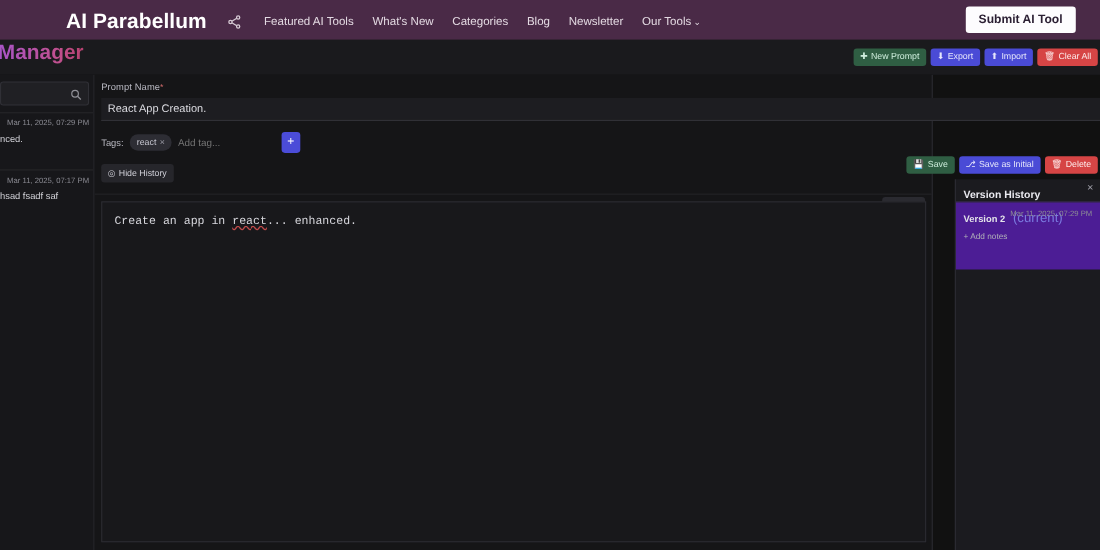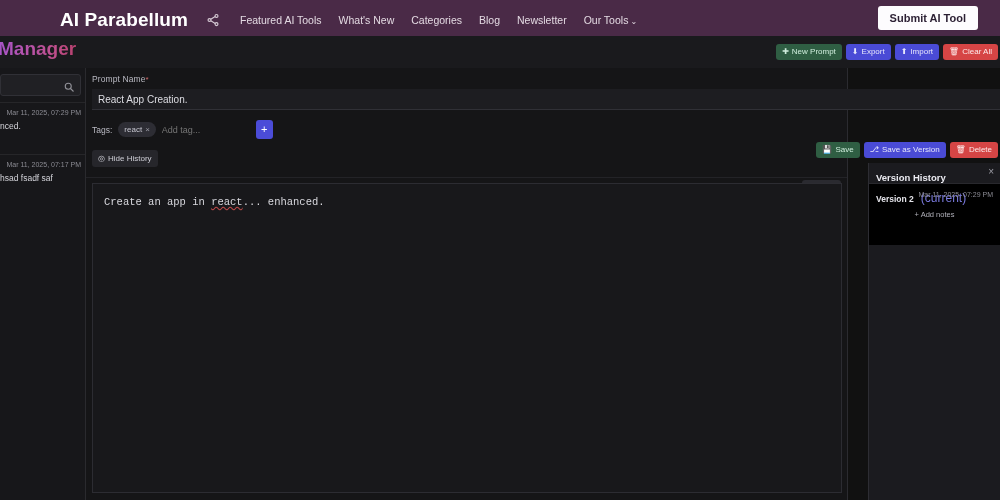--- a/index.html
+++ b/index.html
@@ -223,21 +223,21 @@
   .vp-title { font-size: 9.5px; font-weight: bold; color: #eaeaf0; }
   .vp-close {
     position: absolute; right: 6px; top: 4px;
     font-size: 10px; color: #9d9da6; cursor: pointer;
     background: none; border: none; line-height: 1;
   }
   .vp-item {
     position: relative; padding: 7px 7px 8px 7px;
     border-top: 1px solid #28282d;
   }
-  .vp-item.active { background: #000000; text-align: center; }
+  .vp-item.active { background: #4c1d95; }
   .vp-row { display: flex; align-items: baseline; }
   .vp-name { font-size: 8.5px; font-weight: bold; color: #e4e4ea; white-space: nowrap; }
   .vp-current { font-size: 12px; color: #7b7be0; margin-left: 7px; }
   .vp-date {
     position: absolute; right: 7px; top: 7px;
     font-size: 7px; color: #8c8c95; white-space: nowrap;
   }
   .vp-notes { font-size: 7.5px; color: #b0b0b9; margin-top: 5px; cursor: pointer; }
   .vp-restore {
     display: inline-flex; align-items: center; gap: 3px;
@@ -356,21 +356,21 @@
   <div class="content-overlay"><span>Create an app in </span><span class="misspell">react</span><span>... enhanced.</span></div>
 </div>
 
 <div class="save-row">
   <button class="hbtn btn-green">
     <span class="gl">💾</span>
     <span>Save</span>
   </button>
   <button class="hbtn btn-indigo">
     <span class="gl">⎇</span>
-    <span>Save as Version</span>
+    <span>Save as Initial</span>
   </button>
   <button class="hbtn btn-red">
     <span class="gl">🗑</span>
     <span>Delete</span>
   </button>
 </div>
 
 <div class="version-panel">
   <div class="vp-head">
     <span class="vp-title">Version History</span>

